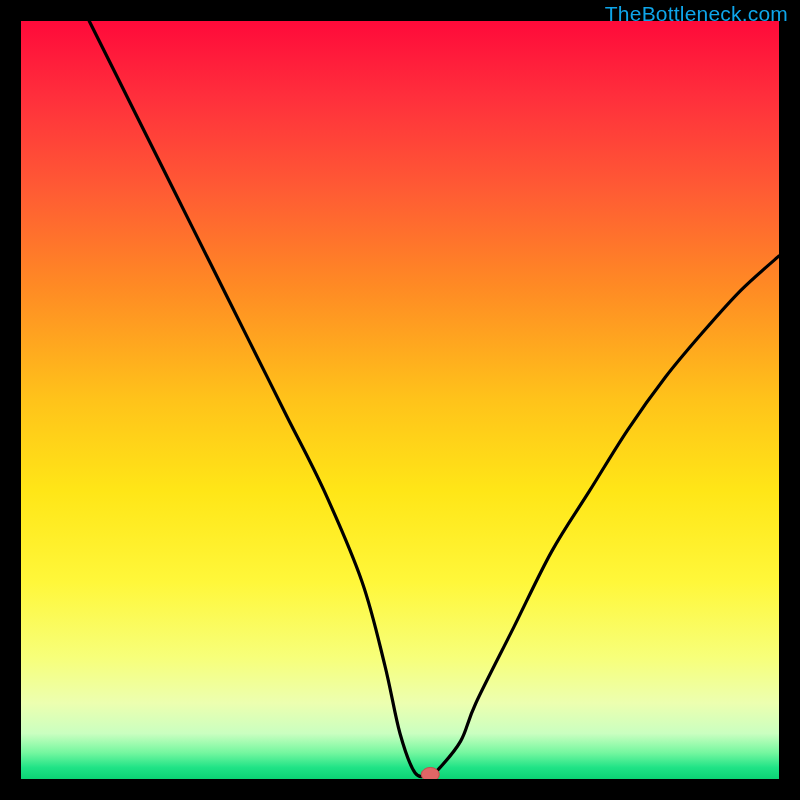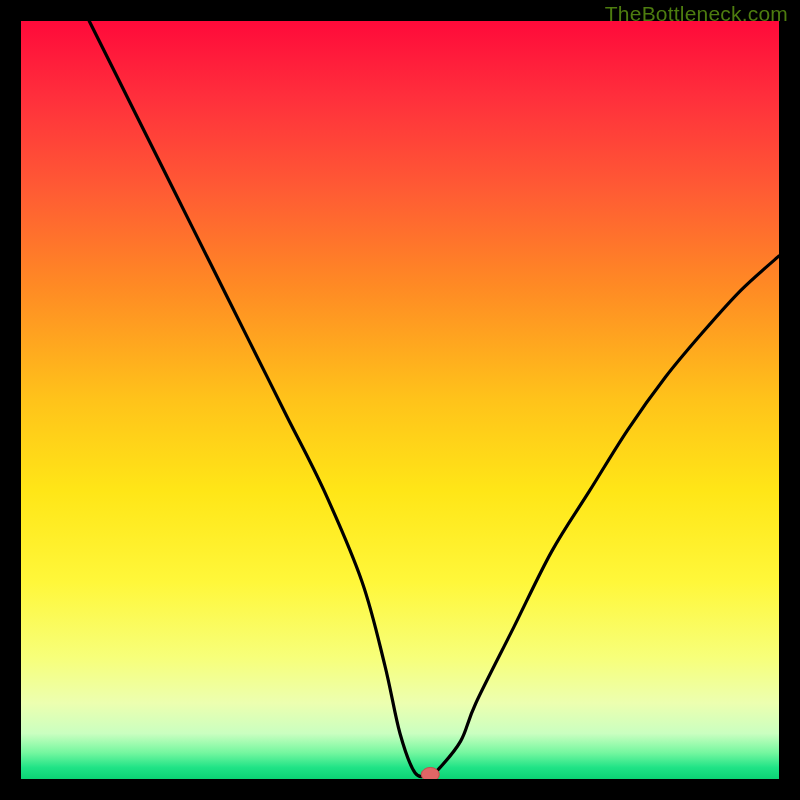--- a/index.html
+++ b/index.html
@@ -14,21 +14,21 @@
   .frame {
     position: relative;
     width: 800px;
     height: 800px;
     background: #000;
   }
   .watermark {
     position: absolute;
     top: 2px;
     right: 12px;
-    color: #4d7c0f;
+    color: #0ea5e9;
     font-size: 21px;
     font-weight: 400;
     letter-spacing: 0.2px;
     z-index: 10;
   }
   .plot-area {
     position: absolute;
     left: 21px;
     top: 21px;
     width: 758px;

